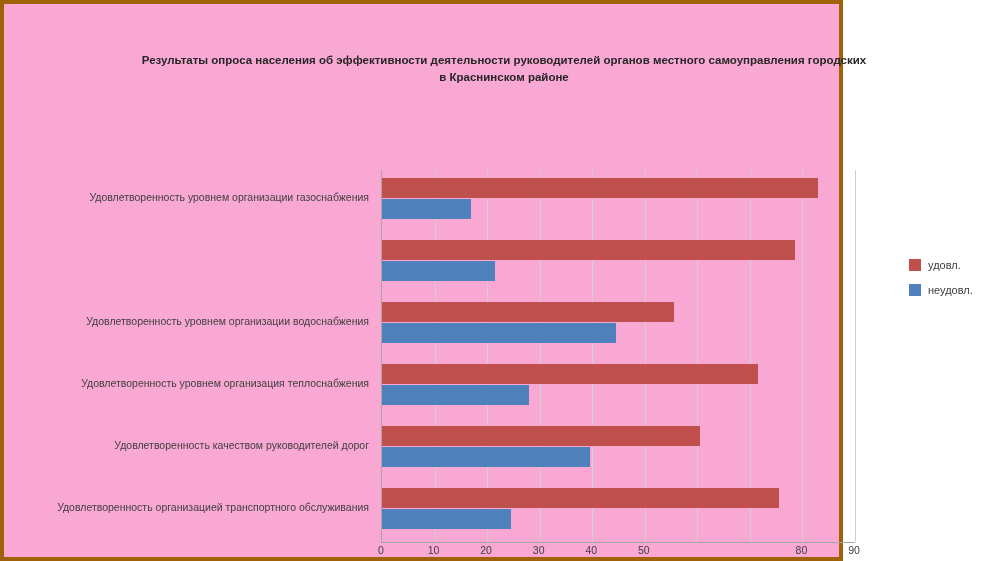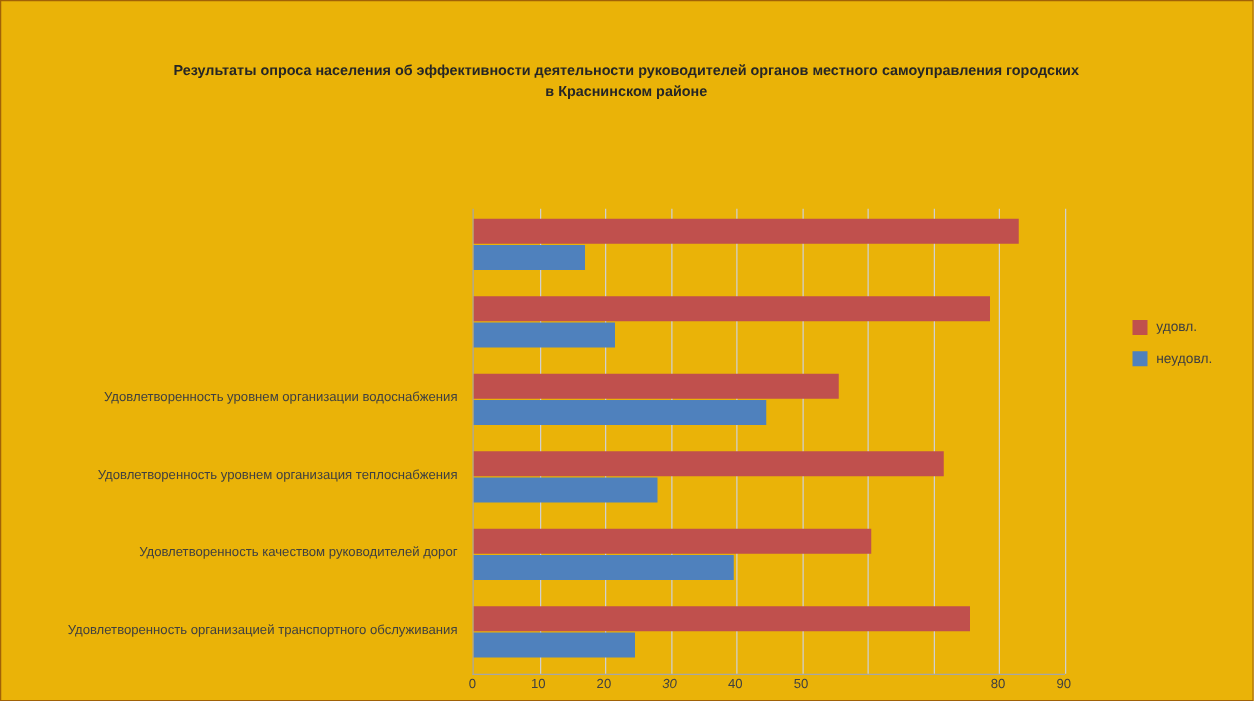--- a/index.html
+++ b/index.html
@@ -8,25 +8,25 @@
   }
   body {
     width: 1003px;
     height: 561px;
     background: #ffffff;
     font-family: "Liberation Sans", sans-serif;
     overflow: hidden;
   }
   #page {
     position: relative;
-    width: 1003px;
+    width: 843px;
     height: 561px;
     box-sizing: border-box;
-    border: 1px solid #a16207;
-    background: #eab308;
+    border: 4px solid #a16207;
+    background: #f9a8d4;
   }
   #chart-title {
     position: absolute;
     left: 60px;
     top: 48px;
     width: 880px;
     text-align: center;
     font-size: 11.5px;
     font-weight: bold;
     color: #262626;
@@ -151,20 +151,21 @@
 <body>
 
 <div id="page">
 
   <div id="chart-title">
     <span class="line">Результаты опроса населения об эффективности деятельности руководителей органов местного самоуправления городских</span>
     <span class="line">в Краснинском районе</span>
   </div>
 
   <div id="cat-labels">
+      <div class="cat-label" style="top: 21px;">Удовлетворенность  уровнем организации газоснабжения</div>
       <div class="cat-label" style="top: 145px;">Удовлетворенность  уровнем организации водоснабжения</div>
       <div class="cat-label" style="top: 207px;">Удовлетворенность  уровнем организация теплоснабжения</div>
       <div class="cat-label" style="top: 269px;">Удовлетворенность  качеством руководителей дорог</div>
       <div class="cat-label" style="top: 331px;">Удовлетворенность  организацией транспортного обслуживания</div>
     </div>
 
   <div id="plot-area">
     <div id="gridlines">
         <div class="gl" style="left: 52.5556px;"></div>
         <div class="gl" style="left: 105.111px;"></div>
@@ -201,21 +202,21 @@
           <div class="bar pos" style="top: 0px; width: 396.794px;"></div>
           <div class="bar neg" style="top: 21px; width: 128.761px;"></div>
         </div>
       </div>
   </div>
 
   <div id="x-labels">
       <div class="x-label" style="left: 0px;">0</div>
       <div class="x-label" style="left: 52.5556px;">10</div>
       <div class="x-label" style="left: 105.111px;">20</div>
-      <div class="x-label" style="left: 157.667px; font-style: italic;">30</div>
+      <div class="x-label" style="left: 157.667px;">30</div>
       <div class="x-label" style="left: 210.222px;">40</div>
       <div class="x-label" style="left: 262.778px;">50</div>
       <div class="x-label" style="left: 304px; margin-top: 23px;">60</div>
       <div class="x-label" style="left: 367.889px; margin-top: 22px;">70</div>
       <div class="x-label" style="left: 420.444px;">80</div>
       <div class="x-label" style="left: 473px;">90</div>
     </div>
 
   <div id="legend">
     <div class="legend-item">

